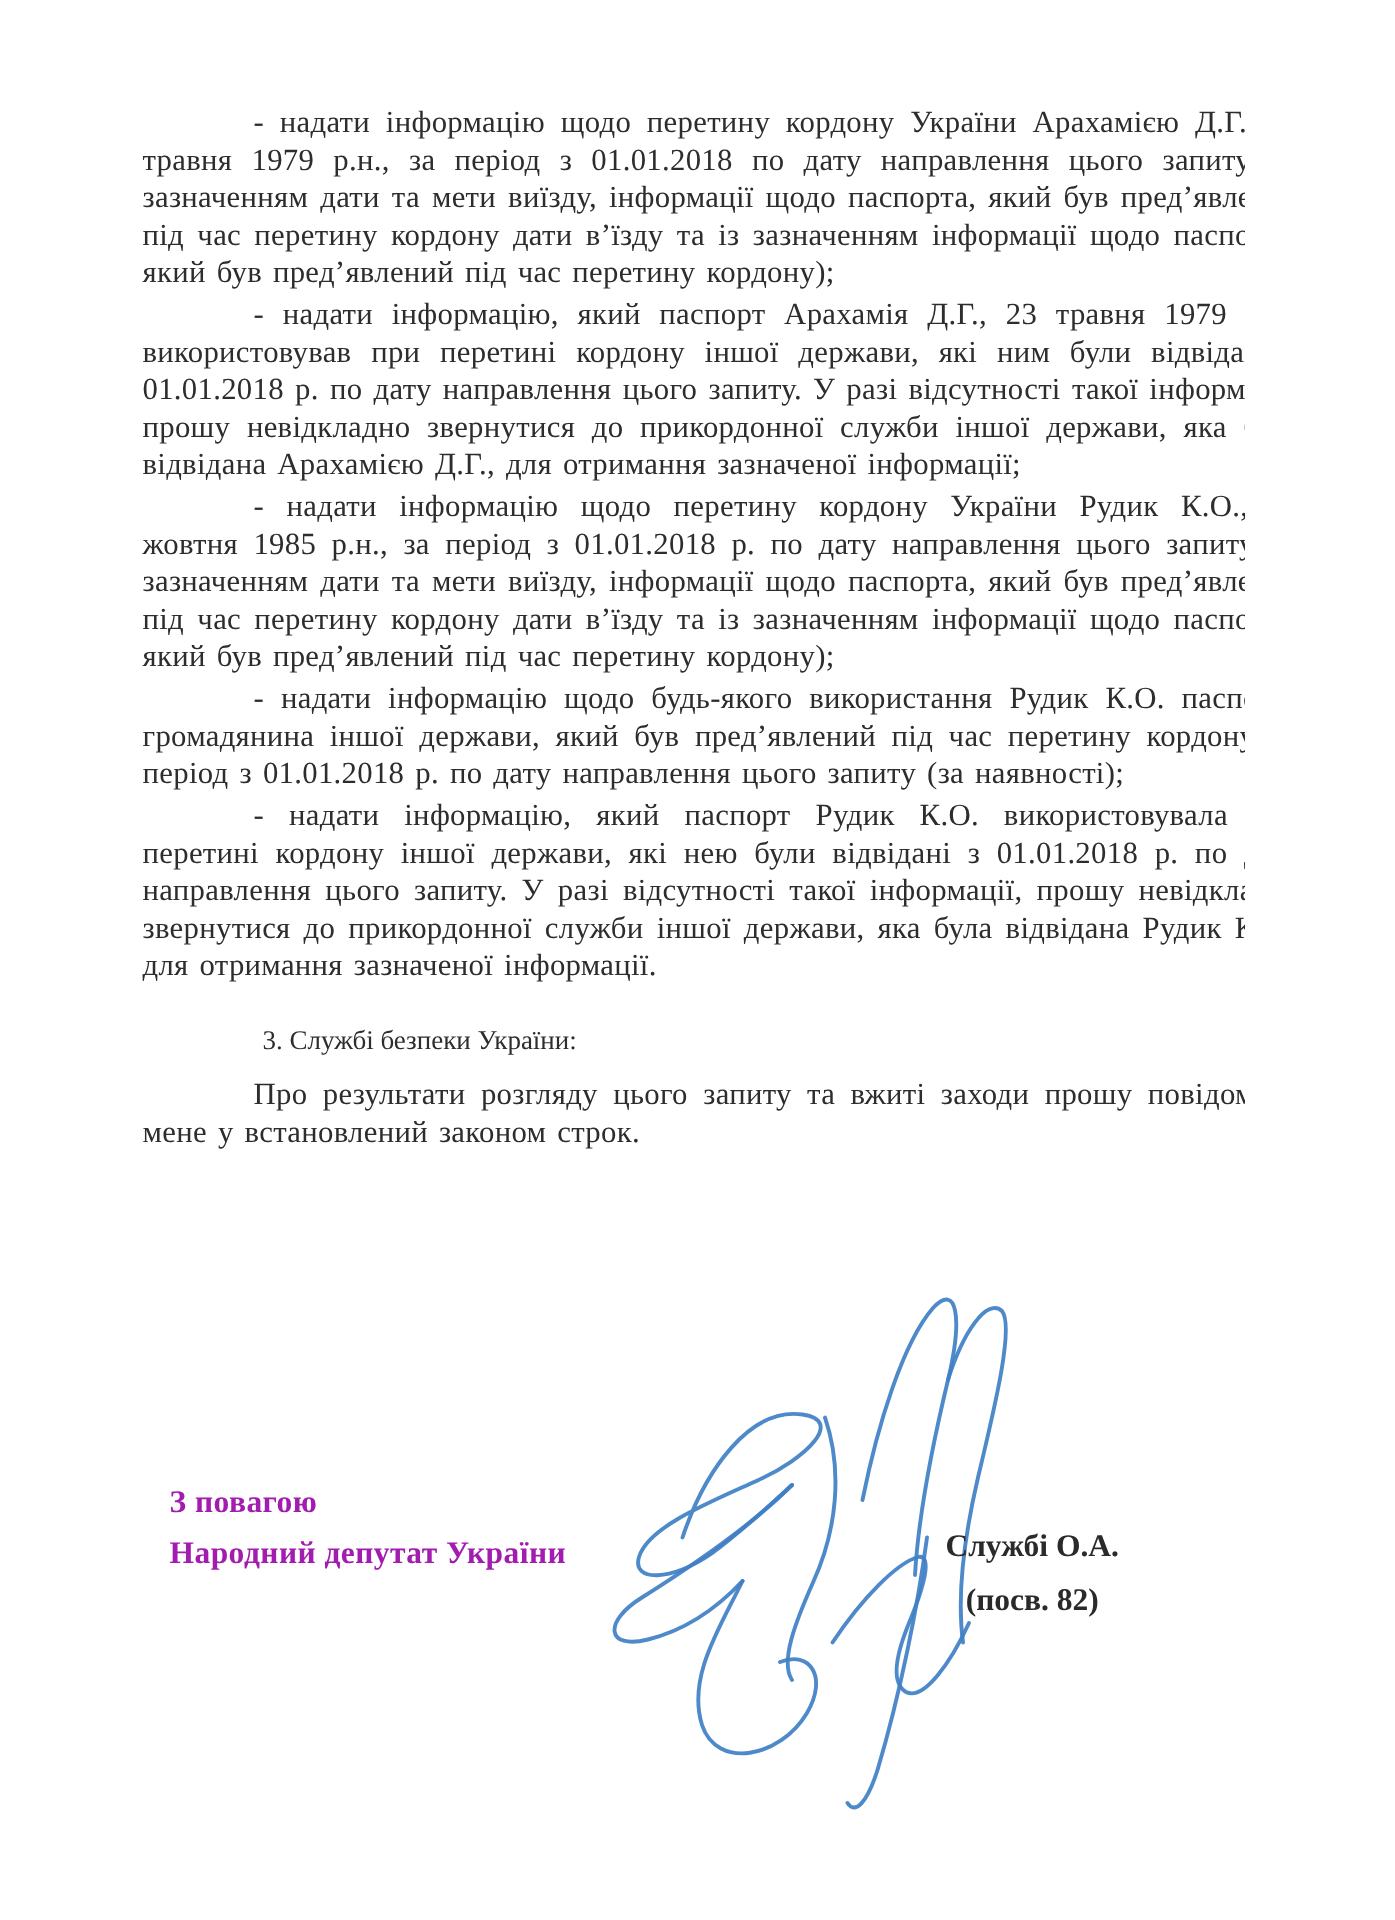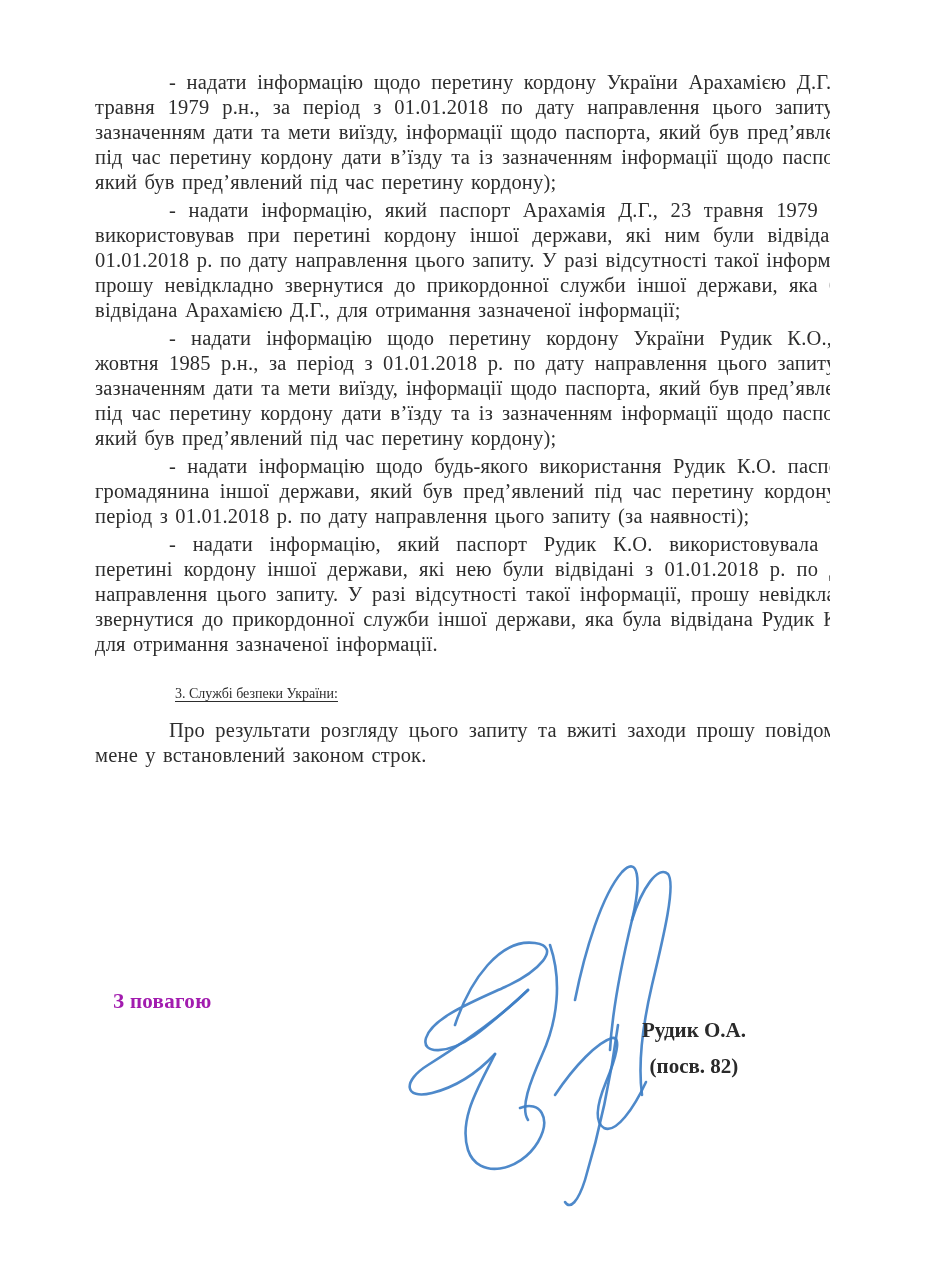--- a/index.html
+++ b/index.html
@@ -27,24 +27,23 @@
     font-size: 20.5px;
     line-height: 25px;
     text-align: justify;
     text-align-last: left;
     text-indent: 74px;
     letter-spacing: 0.2px;
     word-spacing: 2px;
   }
   .section-heading {
     margin: 24px 0 1px 0;
-    font-size: 14px;
+    font-size: 18px;
     line-height: 25px;
     text-indent: 80px;
-    text-decoration: underline;
     text-underline-offset: 3px;
   }
   .closing {
     margin-top: 12px;
   }
   .sign-left {
     position: absolute;
     left: 113px;
     top: 984px;
     font-size: 21px;
@@ -102,20 +101,21 @@
     <path d="M 115 204 C 100 235 78 268 88 300 C 98 330 140 322 158 292 C 172 268 160 250 140 258" stroke="#3f7fc6"></path>
     <path d="M 170 95 C 182 130 178 170 162 205 C 150 232 140 258 148 270" stroke="#3f7fc6"></path>
     <path d="M 195 150 C 205 100 222 45 242 22 C 258 5 262 28 252 70 C 240 120 232 165 230 200" stroke="#3f7fc6"></path>
     <path d="M 252 70 C 262 38 278 15 288 24 C 296 34 284 85 272 135 C 262 178 258 215 262 245" stroke="#3f7fc6"></path>
     <path d="M 175 245 C 195 215 218 192 232 188 C 242 186 236 208 226 232 C 217 254 214 272 224 278 C 236 284 254 258 266 232" stroke="#3f7fc6"></path>
     <path d="M 238 175 C 232 220 220 280 205 330 C 198 352 190 360 185 352" stroke="#3f7fc6"></path>
   </svg>
 
   <div class="sign-left">
     <div>З повагою</div>
+    <div>Народний депутат України</div>
   </div>
 
   <div class="sign-right">
-    <div>Рудик О.А.</div>
+    <div>Службі О.А.</div>
     <div>(посв. 82)</div>
   </div>
 
 </div>
 
 </body></html>

